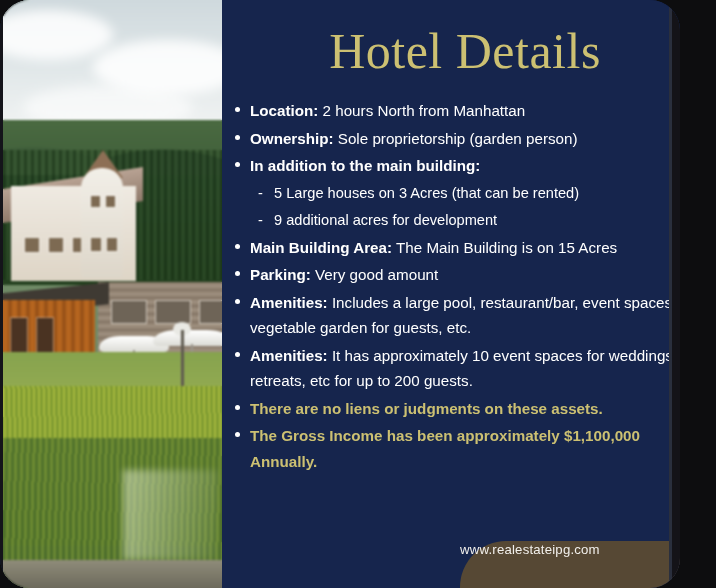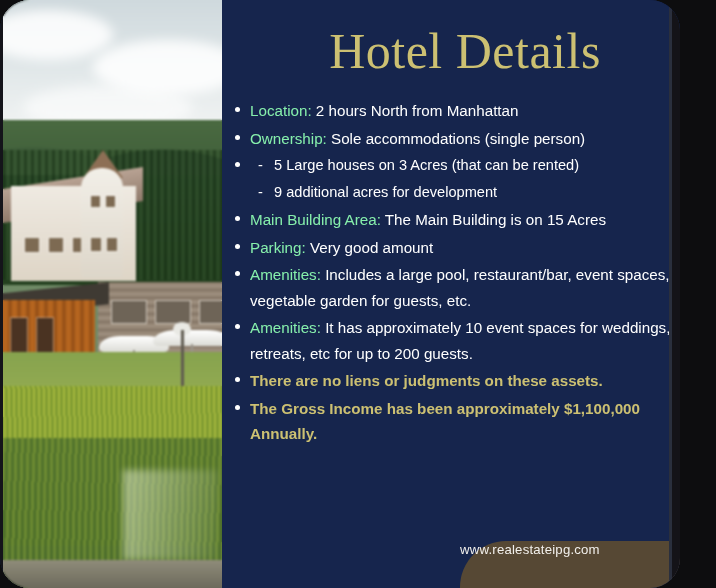--- a/index.html
+++ b/index.html
@@ -232,22 +232,22 @@
     line-height: 25px;
   }
   .b-row.sub .dash {
     position: absolute;
     left: 30px; top: 0;
     color: #ffffff;
     font-size: 14.6px;
     line-height: 25px;
   }
   .lbl {
-    color: #86efac;
-    font-weight: normal;
+    color: #ffffff;
+    font-weight: bold;
     margin-top: 28px;
   }
   .b-row.all-gold {
     color: #ccc072;
     font-weight: bold;
   }
 
   
   .footer {
     position: absolute;
@@ -346,25 +346,25 @@
     <div class="title">Hotel Details</div>
 
     <div class="bullets">
 
       <div class="b-row">
         <span class="dot"></span><span class="lbl">Location:</span><span> 2 hours North from Manhattan</span>
       </div>
 
 
       <div class="b-row">
-        <span class="dot"></span><span class="lbl">Ownership:</span><span> Sole accommodations (single person)</span>
-      </div>
-
-      <div class="b-row">
-        <span class="dot"></span><span></span>
+        <span class="dot"></span><span class="lbl">Ownership:</span><span> Sole proprietorship (garden person)</span>
+      </div>
+
+      <div class="b-row">
+        <span class="dot"></span><span class="lbl">In addition to the main building:</span><span></span>
       </div>
 
       <div class="b-row sub">
         <span class="dash">-</span><span>5 Large houses on 3 Acres (that can be rented)</span>
       </div>
 
       <div class="b-row sub">
         <span class="dash">-</span><span>9 additional acres for development</span>
       </div>
 

